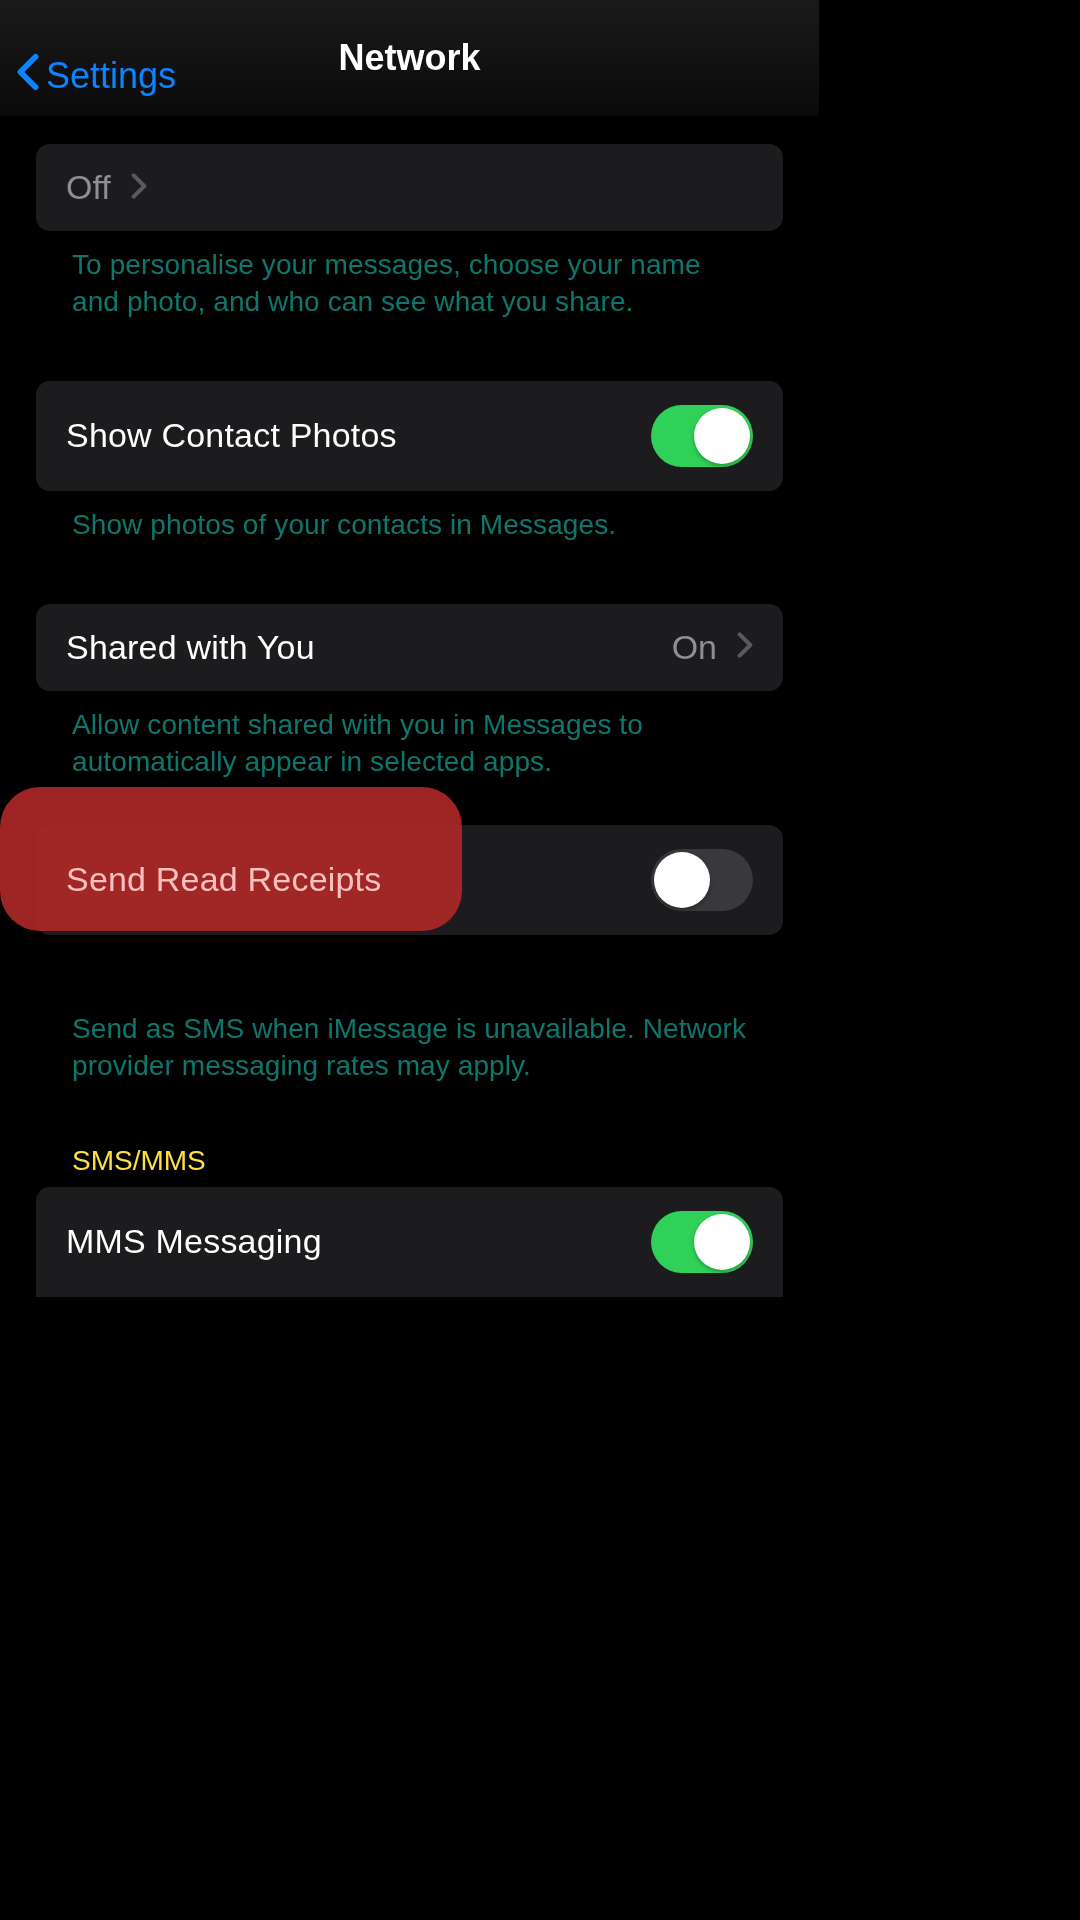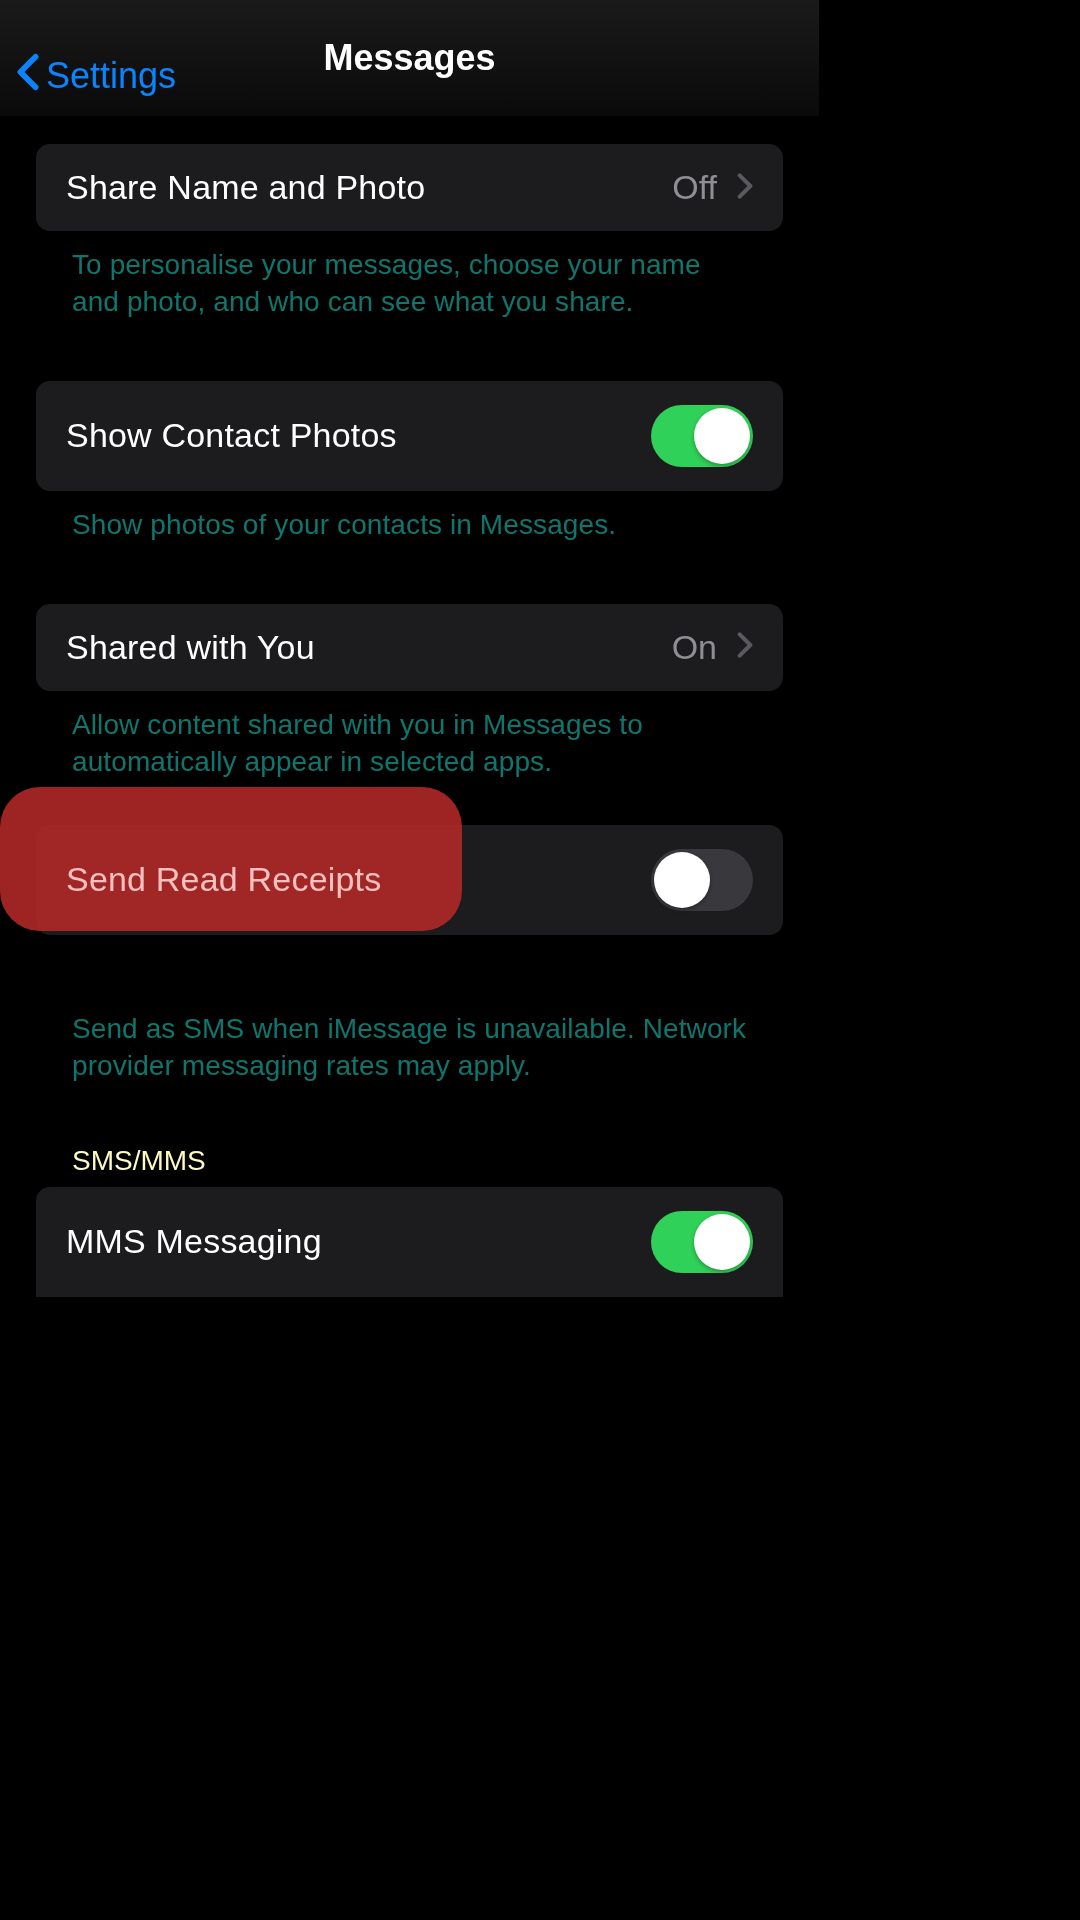--- a/index.html
+++ b/index.html
@@ -83,21 +83,21 @@
     }
     .footer-text {
       color: #0f766e;
       font-size: 28px;
       font-weight: 400;
       line-height: 1.32;
       padding: 16px 30px 0 36px;
       letter-spacing: 0.1px;
     }
     .section-header {
-      color: #fef9c3;
+      color: #fde047;
       font-size: 28px;
       font-weight: 400;
       padding: 0 36px 10px 36px;
       text-transform: none;
     }
     .toggle {
       width: 102px;
       height: 62px;
       border-radius: 31px;
       position: relative;
@@ -160,28 +160,27 @@
 
 <div class="header">
   <div class="back-button">
     <span>
       <svg viewBox="0 0 12 20" fill="none">
         <path d="M10 2 L2 10 L10 18" stroke="#0a84ff" stroke-width="3" stroke-linecap="round" stroke-linejoin="round"></path>
       </svg>
     </span>
     <span>Settings</span>
   </div>
-  <div class="header-title">Messages</div>
+  <div class="header-title">Network</div>
 </div>
 
 <div class="content">
 
   <div class="section">
     <div class="row">
-      <span class="row-label">Share Name and Photo</span>
       <div class="row-right">
         <span class="row-value">Off</span>
         <span class="chevron">
           <svg viewBox="0 0 12 20" fill="none">
             <path d="M2 2 L10 10 L2 18" stroke="#5a5a5e" stroke-width="3" stroke-linecap="round" stroke-linejoin="round"></path>
           </svg>
         </span>
       </div>
     </div>
     <div class="footer-text">To personalise your messages, choose your name and photo, and who can see what you share.</div>

